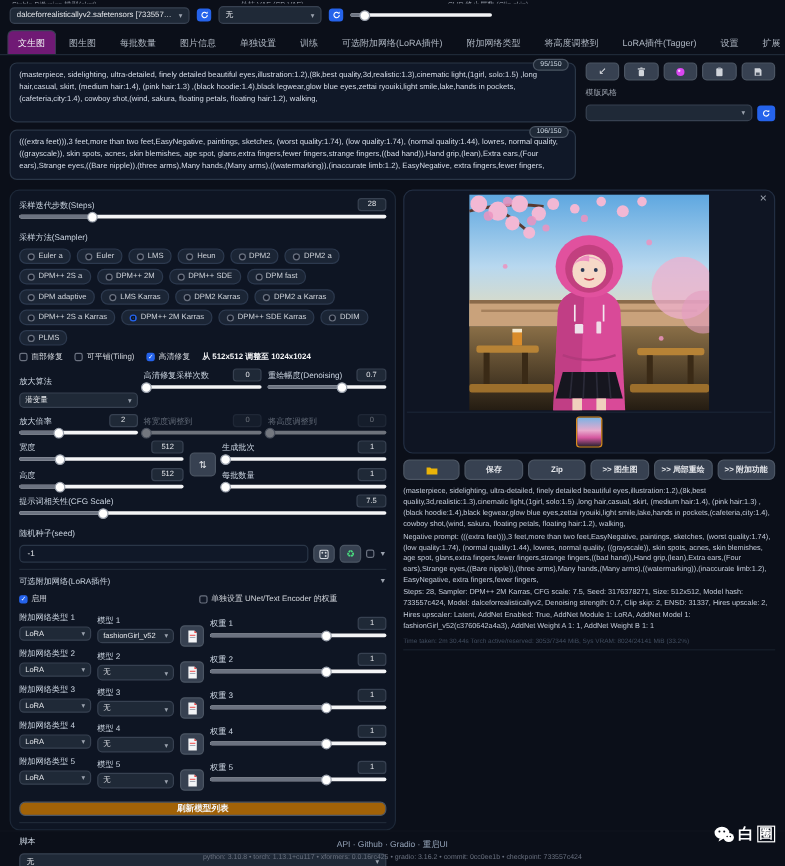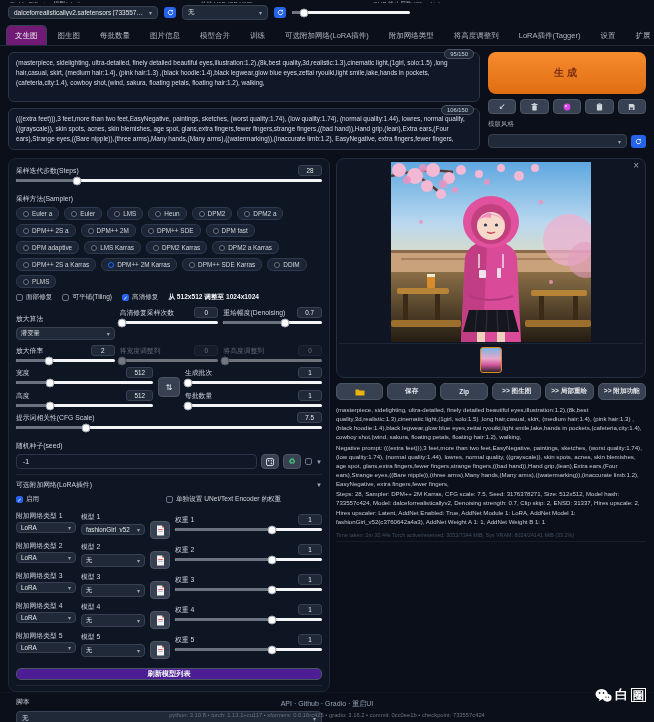--- a/index.html
+++ b/index.html
@@ -62,21 +62,21 @@
   .sec-hdr { display:flex; justify-content:space-between; align-items:center; border-top:1px solid #1f2937; padding-top:5px; }
   .sec-hdr .tri { font-size:6px; color:#9ca3af; }
   .lora-row { display:flex; gap:5px; align-items:flex-start; margin-top:3px; }
   .lr-type { width:60px; flex:0 0 auto; }
   .lr-type .lbl { line-height:1.25; }
   .mini-select { display:flex; align-items:center; justify-content:space-between; background:#1f2937; border:1px solid #374151; border-radius:4px; padding:1px 4px; font-size:6.3px; color:#e5e7eb; margin-top:2px; }
   .mini-select .sel-val { overflow:hidden; text-overflow:ellipsis; white-space:nowrap; max-width:44px; }
   .lr-model { width:64px; flex:0 0 auto; }
   .file-btn { width:20px; height:18px; margin-top:9px; background:#374151; border:1px solid #4b5563; border-radius:4px; display:flex; align-items:center; justify-content:center; cursor:pointer; padding:0; }
   .lr-weight { flex:1; min-width:0; padding-top:2px; }
-  .wide-btn { width:100%; height:19px; background:#4c1d95; border:1px solid #4b5563; border-radius:5px; color:#f3f4f6; font-size:7.2px; font-weight:bold; cursor:pointer; margin-top:4px; font-family:"Liberation Sans",sans-serif; }
+  .wide-btn { width:100%; height:19px; background:#a16207; border:1px solid #4b5563; border-radius:5px; color:#f3f4f6; font-size:7.2px; font-weight:bold; cursor:pointer; margin-top:4px; font-family:"Liberation Sans",sans-serif; }
   .script-blk { border-top:1px solid #1f2937; padding-top:4px; }
   .script-blk .sel { margin-top:3px; height:14px; }
   
   .right-col { flex:1; min-width:0; display:flex; flex-direction:column; gap:5px; }
   .gallery { background:#0f1523; border:1px solid #222e42; border-radius:8px; position:relative; padding:2px; }
   .img-stage { height:182px; display:flex; align-items:center; justify-content:center; }
   .close-x { position:absolute; top:2px; right:6px; color:#9ca3af; font-size:10px; cursor:pointer; line-height:1; }
   .thumb-strip { height:32px; display:flex; align-items:center; justify-content:center; border-top:1px solid #1b2536; }
   .thumb { width:22px; height:26px; border:1px solid #d98b1f; border-radius:3px; background:linear-gradient(180deg,#7ab3e4 0%,#e8a9cc 45%,#d4569e 70%,#2b2330 100%); cursor:pointer; }
   .out-btns { display:flex; gap:4px; }
@@ -126,21 +126,21 @@
       <span class="knob" style="left:10%"></span>
     </div>
 </div>
 
 <div class="tabs">
 
 <div class="tab selected">文生图</div>
     <div class="tab">图生图</div>
     <div class="tab">每批数量</div>
     <div class="tab">图片信息</div>
-    <div class="tab">模型合并</div>
+    <div class="tab">单独设置</div>
     <div class="tab">训练</div>
     <div class="tab">可选附加网络(LoRA插件)</div>
     <div class="tab">附加网络类型</div>
     <div class="tab">将高度调整到</div>
     <div class="tab">LoRA插件(Tagger)</div>
     <div class="tab">设置</div>
     <div class="tab">扩展</div>
   </div>
 
 <div class="top-row">
@@ -148,21 +148,20 @@
     <div class="prompt-wrap">
       <span class="tok-badge">95/150</span>
       <div class="prompt-box p-pos">(masterpiece, sidelighting, ultra-detailed, finely detailed beautiful eyes,illustration:1.2),(8k,best quality,3d,realistic:1.3),cinematic light,(1girl, solo:1.5) ,long hair,casual, skirt, (medium hair:1.4), (pink hair:1.3) ,(black hoodie:1.4),black legwear,glow blue eyes,zettai ryouiki,light smile,lake,hands in pockets,(cafeteria,city:1.4), cowboy shot,(wind, sakura, floating petals, floating hair:1.2), walking,</div>
     </div>
     <div class="prompt-wrap">
       <span class="tok-badge">106/150</span>
       <div class="prompt-box p-neg">(((extra feet))),3 feet,more than two feet,EasyNegative, paintings, sketches, (worst quality:1.74), (low quality:1.74), (normal quality:1.44), lowres, normal quality, ((grayscale)), skin spots, acnes, skin blemishes, age spot, glans,extra fingers,fewer fingers,strange fingers,((bad hand)),Hand grip,(lean),Extra ears,(Four ears),Strange eyes,((Bare nipple)),(three arms),Many hands,(Many arms),((watermarking)),(inaccurate limb:1.2), EasyNegative, extra fingers,fewer fingers,</div>
     </div>
   </div>
   <div class="gen-col">
-    <button class="gen-btn">生成</button>
     <div class="icon-row">
       <button class="tool-btn">
           <span>↙</span>
         </button>
       <button class="tool-btn">
         <svg width="7" height="8" viewBox="0 0 8 9">
             <rect x="1.5" y="2.5" width="5" height="6" rx="1" fill="#d1d5db"></rect>
             <rect x="0.5" y="1" width="7" height="1.2" fill="#d1d5db"></rect>
             <rect x="3" y="0" width="2" height="1.2" fill="#d1d5db"></rect>
           </svg>

